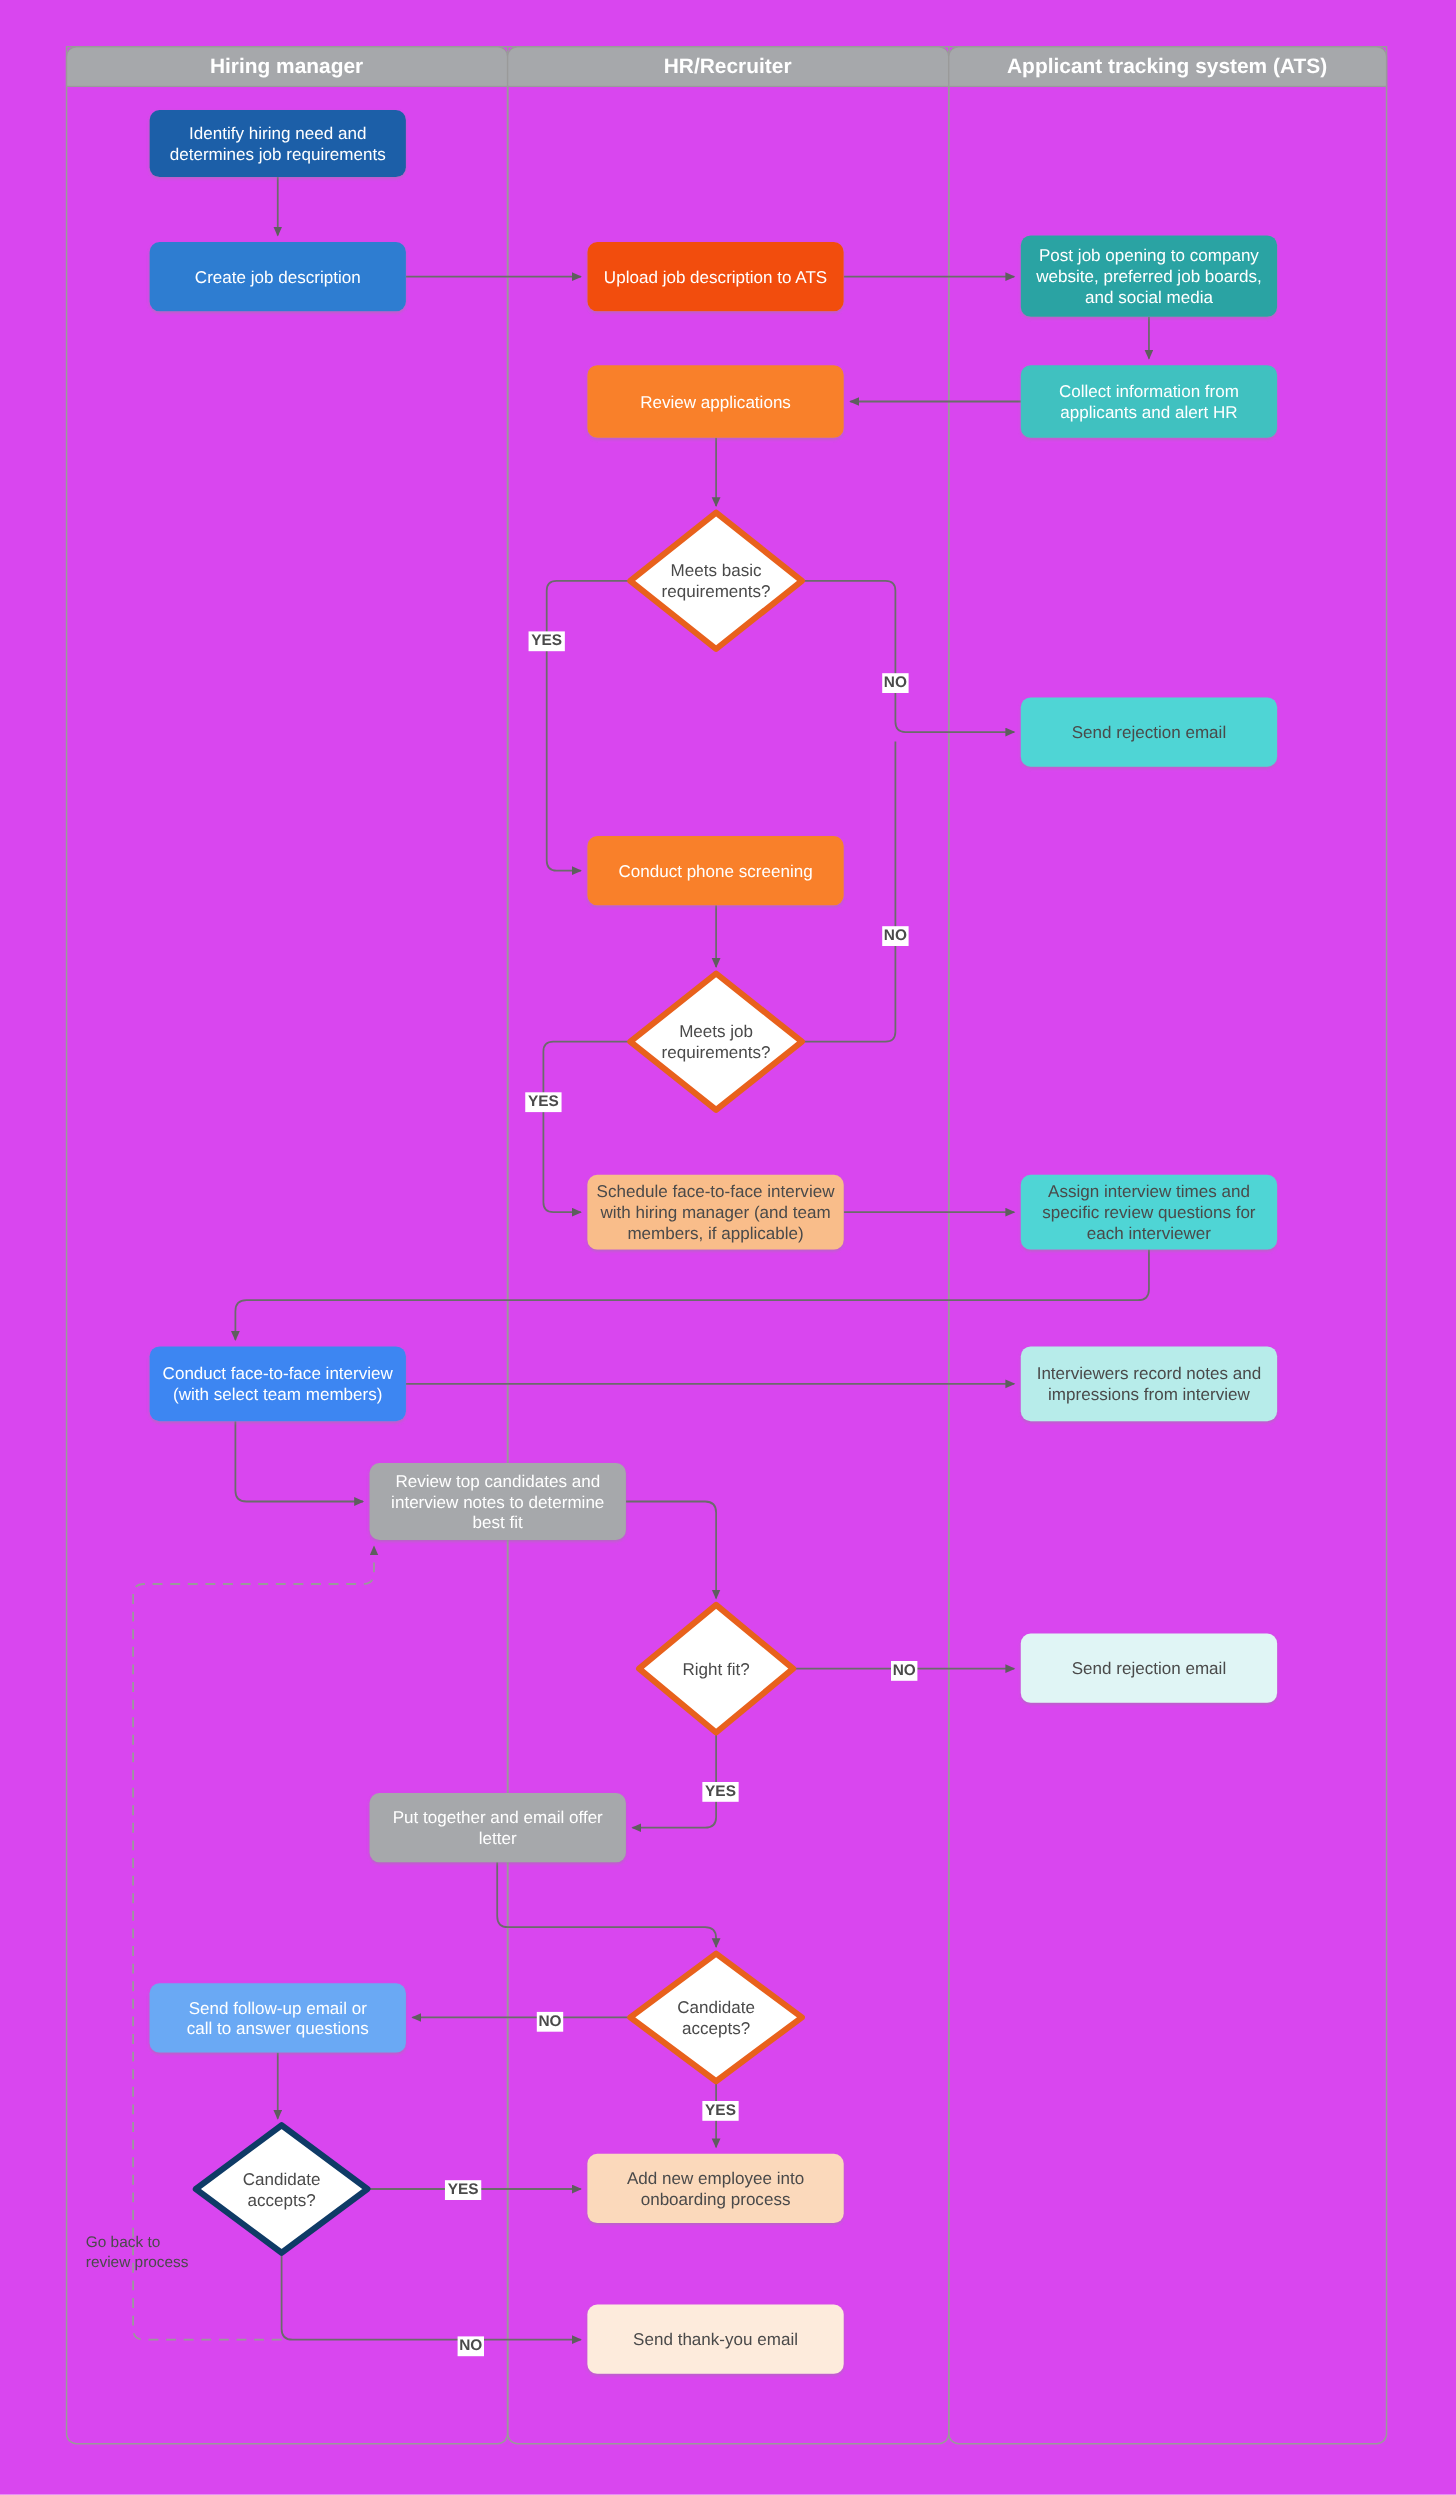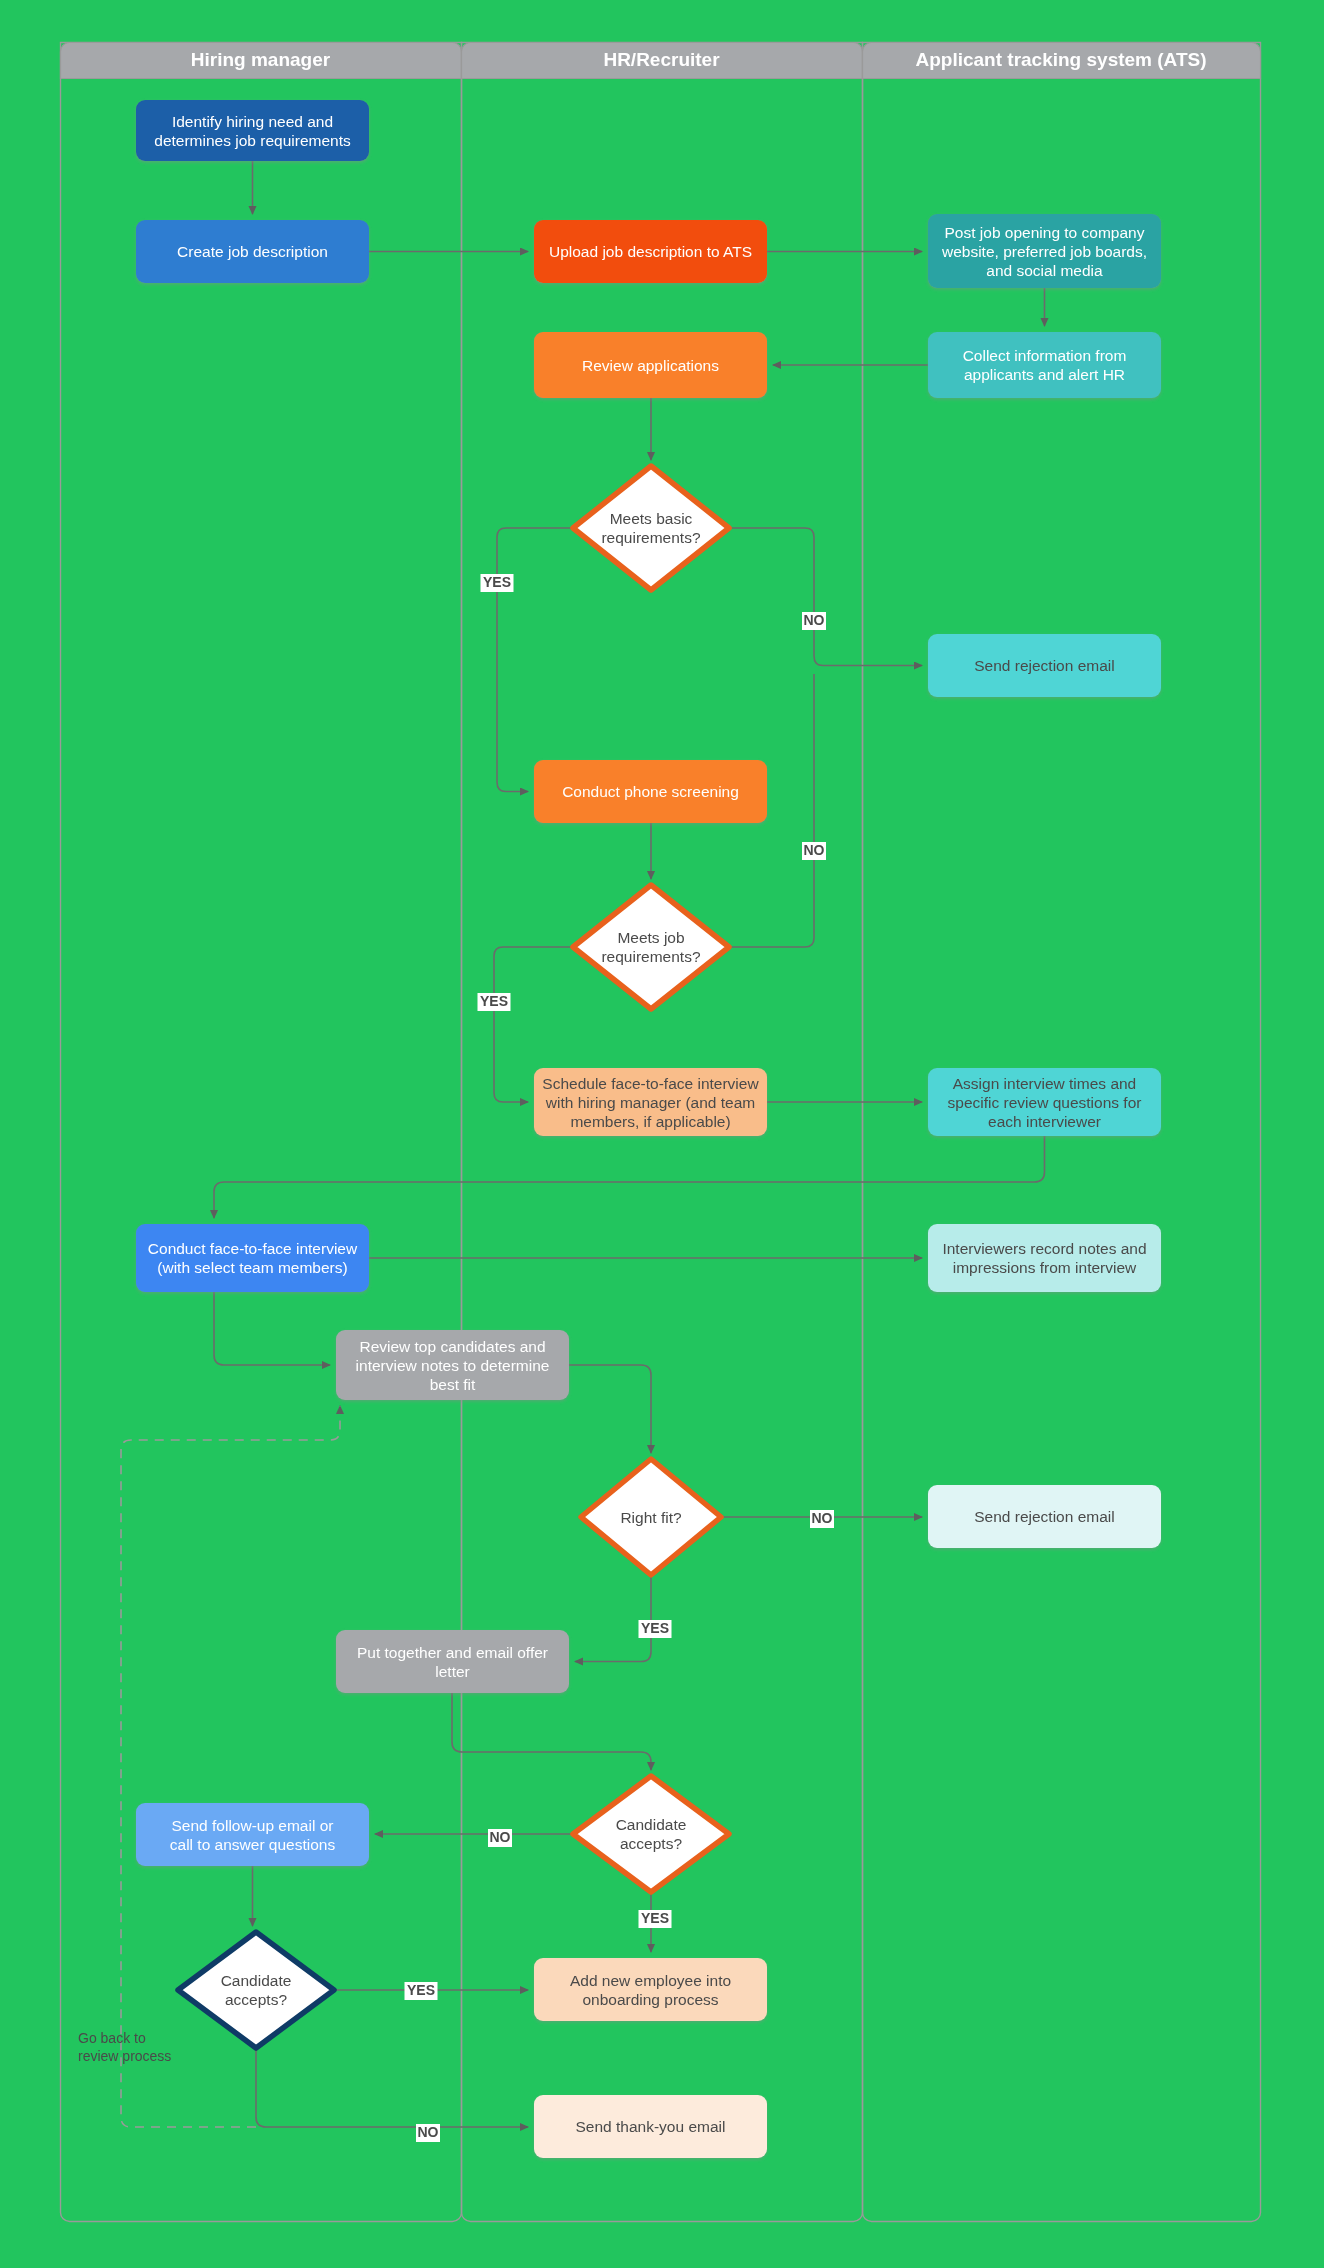--- a/index.html
+++ b/index.html
@@ -1,17 +1,17 @@
 <!DOCTYPE html>
 <html><head>
 <meta charset="utf-8">
 <style>
   html,body{margin:0;padding:0;background:#ffffff;}
   body{width:1324px;height:2268px;font-family:"Liberation Sans",sans-serif;overflow:hidden;}
-  #stage{position:relative;width:1324px;height:2268px;background:#22c55e;}
+  #stage{position:relative;width:1324px;height:2268px;background:#d946ef;}
   svg#canvas{position:absolute;left:0;top:0;width:1324px;height:2268px;}
   .lane-title{font-size:19px;font-weight:bold;fill:#ffffff;text-anchor:middle;dominant-baseline:middle;}
   .node-text{font-size:15.5px;text-anchor:middle;}
   .node-text.light{fill:#ffffff;}
   .node-text.dark{fill:#4a4a4a;}
   .edge-label{font-size:14px;fill:#4a4a4a;font-weight:bold;text-anchor:middle;dominant-baseline:middle;}
   .note-label{font-size:14px;fill:#4a4a4a;text-anchor:start;}
   .flow{fill:none;stroke:#6b6b6b;stroke-width:1.6;}
   .flow-dash{fill:none;stroke:#9a9a9a;stroke-width:1.6;stroke-dasharray:9 7;}
   .lane-border{fill:none;stroke:#9a9a9a;stroke-width:1.4;}

